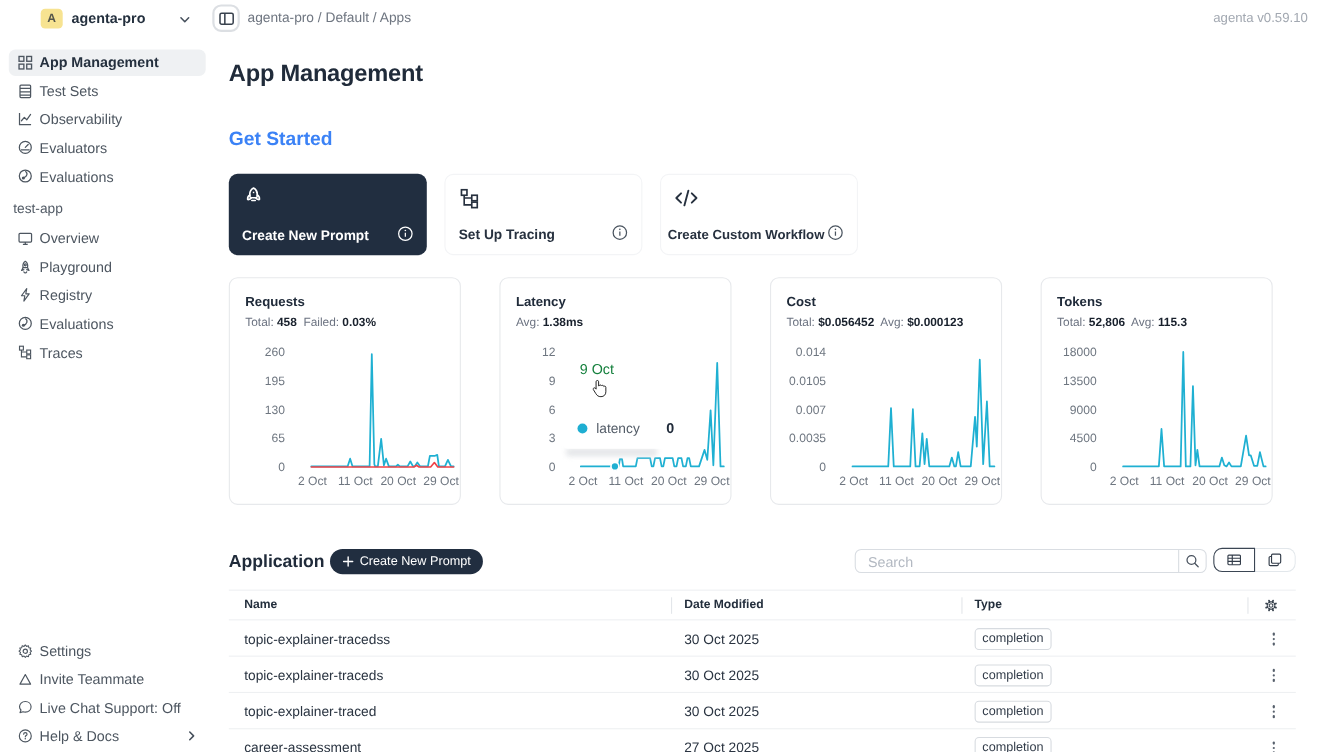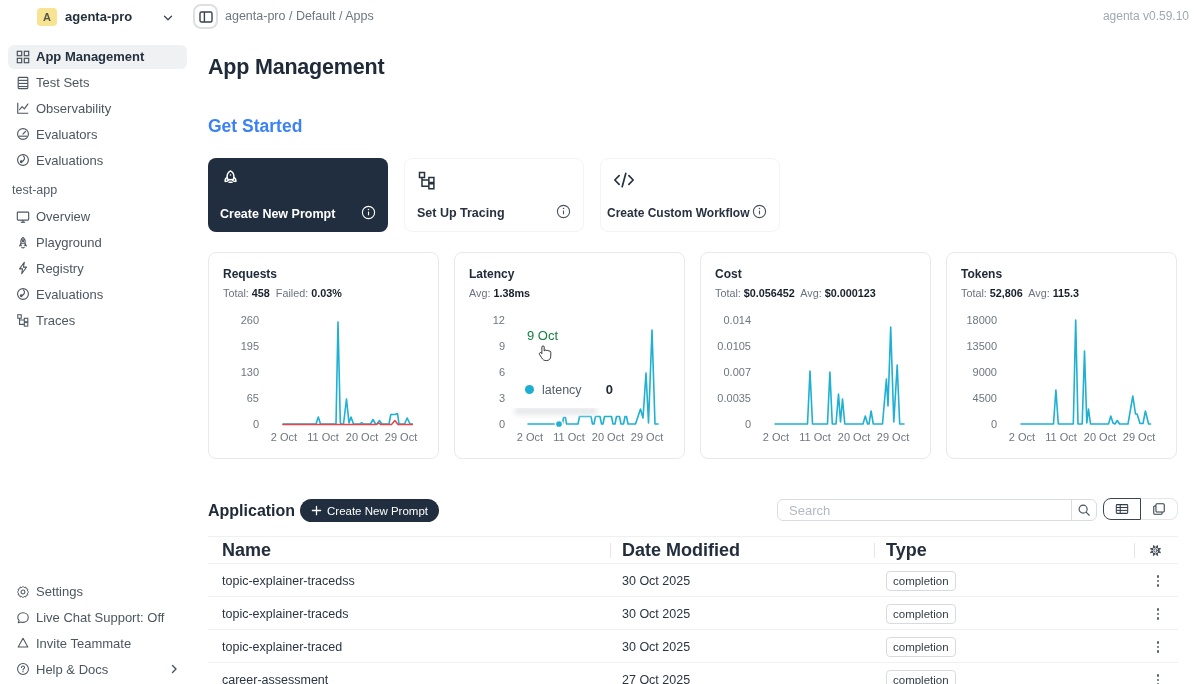--- a/index.html
+++ b/index.html
@@ -24,40 +24,40 @@
 .h1{left:208px;top:53px;font-size:21.5px;font-weight:bold;color:#202b3a;line-height:28px;letter-spacing:-.2px}
 .h2{left:208px;top:114px;font-size:17.5px;font-weight:bold;color:#3b82f6;line-height:24px}
 
 .gcard{top:158px;width:180px;height:74px;border-radius:8px;padding:10px 12px}
 .gcard .ttl{position:absolute;left:12px;bottom:11px;font-size:12.5px;font-weight:bold;white-space:nowrap}
 .gcard .info{position:absolute;right:12px;bottom:12px}
 .gcard1{left:208px;background:#212e40;color:#fff}
 .gcard2{left:404px;border:1px solid #f3f4f6;color:#27313f}
 .gcard3{left:600px;border:1px solid #f3f4f6;color:#27313f}
 
-.ccard{top:252px;width:231px;height:207px;border:1px solid #e7e9ec;border-radius:8px;background:#fff}
+.ccard{top:252px;width:211px;height:207px;border:1px solid #e7e9ec;border-radius:8px;background:#fff}
 .ccard .t1{position:absolute;left:14px;top:14px;font-size:12px;font-weight:bold;color:#202b3a}
 .ccard .t2{position:absolute;left:14px;top:34px;font-size:10.8px;color:#6b7280}
 .ccard .t2 b{color:#18202c}
 .cc1{left:208px}.cc2{left:454px}.cc3{left:700px}.cc4{left:946px}
 .chart{position:absolute;left:0;top:55px}
 
 .apph{left:208px;top:500px;font-size:16px;font-weight:bold;color:#202b3a;line-height:22px}
 .newbtn{left:300px;top:499px;height:23px;padding:0 11px;background:#212e40;color:#fff;border-radius:12px;display:flex;align-items:center;gap:5px;font-size:11.5px}
 .search{left:777px;top:499px;width:320px;height:22px;border:1px solid #d9dde2;border-radius:6px;display:flex;align-items:center}
 .search .ph{flex:1;padding-left:11px;font-size:13px;color:#b3b9c2}
 .search .mag{width:25px;height:100%;border-left:1px solid #d9dde2;display:flex;align-items:center;justify-content:center;color:#49525e}
 .seg{left:1103px;top:498px;height:22px;display:flex}
 .seg .sbtn{width:37.5px;height:22px;border:1px solid #e2e7eb;display:flex;align-items:center;justify-content:center;color:#333d4a;background:#fff}
 .seg .sbtn.on{border:1.3px solid #3b4654;border-radius:8px 0 0 8px;z-index:2}
 .seg .sbtn.off{border-left:none;border-radius:0 8px 8px 0}
 
 .tbl{left:208px;top:536px;width:970px}
 .trow{display:flex;align-items:center;border-bottom:1px solid #eef0f2;font-size:12.5px;color:#2a3441;position:relative}
-.thead{height:28px;border-top:1px solid #eef0f2;font-weight:bold;font-size:18px;color:#232e3c}
+.thead{height:28px;border-top:1px solid #eef0f2;font-weight:bold;font-size:11px;color:#232e3c}
 .tr{height:33px;padding-top:2px}
 .c1{width:401px;padding-left:14px}
 .c2{width:264px;padding-left:13px}
 .c3{width:260px;padding-left:13px}
 .c4{flex:1;display:flex;align-items:center;justify-content:flex-end}
 .coldiv{position:absolute;width:1px;height:15px;background:#e3e6ea;top:6px}
 .tag{display:inline-block;border:1px solid #d7dbe0;border-radius:4px;padding:2px 6px;font-size:11.5px;color:#333d4a;background:#fff;line-height:14px}
 .dots{margin-right:19px}.dots i{display:block;width:2.2px;height:2.2px;border-radius:50%;background:#57606c;margin:2.3px 0}
 </style>
 </head>
@@ -171,29 +171,29 @@
 <div class="abs nav" style="top:580px">
   <div class="item">
       <svg width="14" height="14" viewBox="0 0 16 16">
         <circle cx="8" cy="8" r="2.2" fill="none" stroke="currentColor" stroke-width="1.2"></circle>
         <path d="M8 1.5 L9.3 3 L11.2 2.3 L11.7 4.3 L13.7 4.8 L13 6.7 L14.5 8 L13 9.3 L13.7 11.2 L11.7 11.7 L11.2 13.7 L9.3 13 L8 14.5 L6.7 13 L4.8 13.7 L4.3 11.7 L2.3 11.2 L3 9.3 L1.5 8 L3 6.7 L2.3 4.8 L4.3 4.3 L4.8 2.3 L6.7 3 Z" fill="none" stroke="currentColor" stroke-width="1.1" stroke-linejoin="round"></path>
       </svg>
       <span>Settings</span>
     </div>
   <div class="item">
       <svg width="14" height="14" viewBox="0 0 16 16">
+        <path d="M8 2.5 L13.5 12.5 H2.5 Z" fill="none" stroke="currentColor" stroke-width="1.2" stroke-linejoin="round"></path>
+      </svg>
+      <span>Invite Teammate</span>
+    </div>
+  <div class="item">
+      <svg width="14" height="14" viewBox="0 0 16 16">
         <path d="M8 2 C11.6 2 14 4.4 14 7.5 C14 10.6 11.6 13 8 13 C7.2 13 6.4 12.9 5.7 12.6 L2.5 13.5 L3.5 10.8 C2.6 9.9 2 8.8 2 7.5 C2 4.4 4.4 2 8 2 Z" fill="none" stroke="currentColor" stroke-width="1.2" stroke-linejoin="round"></path>
       </svg>
       <span>Live Chat Support: Off</span>
-    </div>
-  <div class="item">
-      <svg width="14" height="14" viewBox="0 0 16 16">
-        <path d="M8 2.5 L13.5 12.5 H2.5 Z" fill="none" stroke="currentColor" stroke-width="1.2" stroke-linejoin="round"></path>
-      </svg>
-      <span>Invite Teammate</span>
     </div>
   <div class="item">
       <svg width="14" height="14" viewBox="0 0 16 16">
         <circle cx="8" cy="8" r="6.2" fill="none" stroke="currentColor" stroke-width="1.2"></circle>
         <path d="M6.3 6.3 C6.3 5.2 7 4.6 8 4.6 C9 4.6 9.8 5.2 9.8 6.2 C9.8 7.7 8 7.6 8 9" fill="none" stroke="currentColor" stroke-width="1.2" stroke-linecap="round"></path>
         <circle cx="8" cy="11" r="0.8" fill="currentColor"></circle>
       </svg>
       <span>Help &amp; Docs</span>
       <span class="hd-chev">
         <svg width="10" height="10" viewBox="0 0 10 10">

